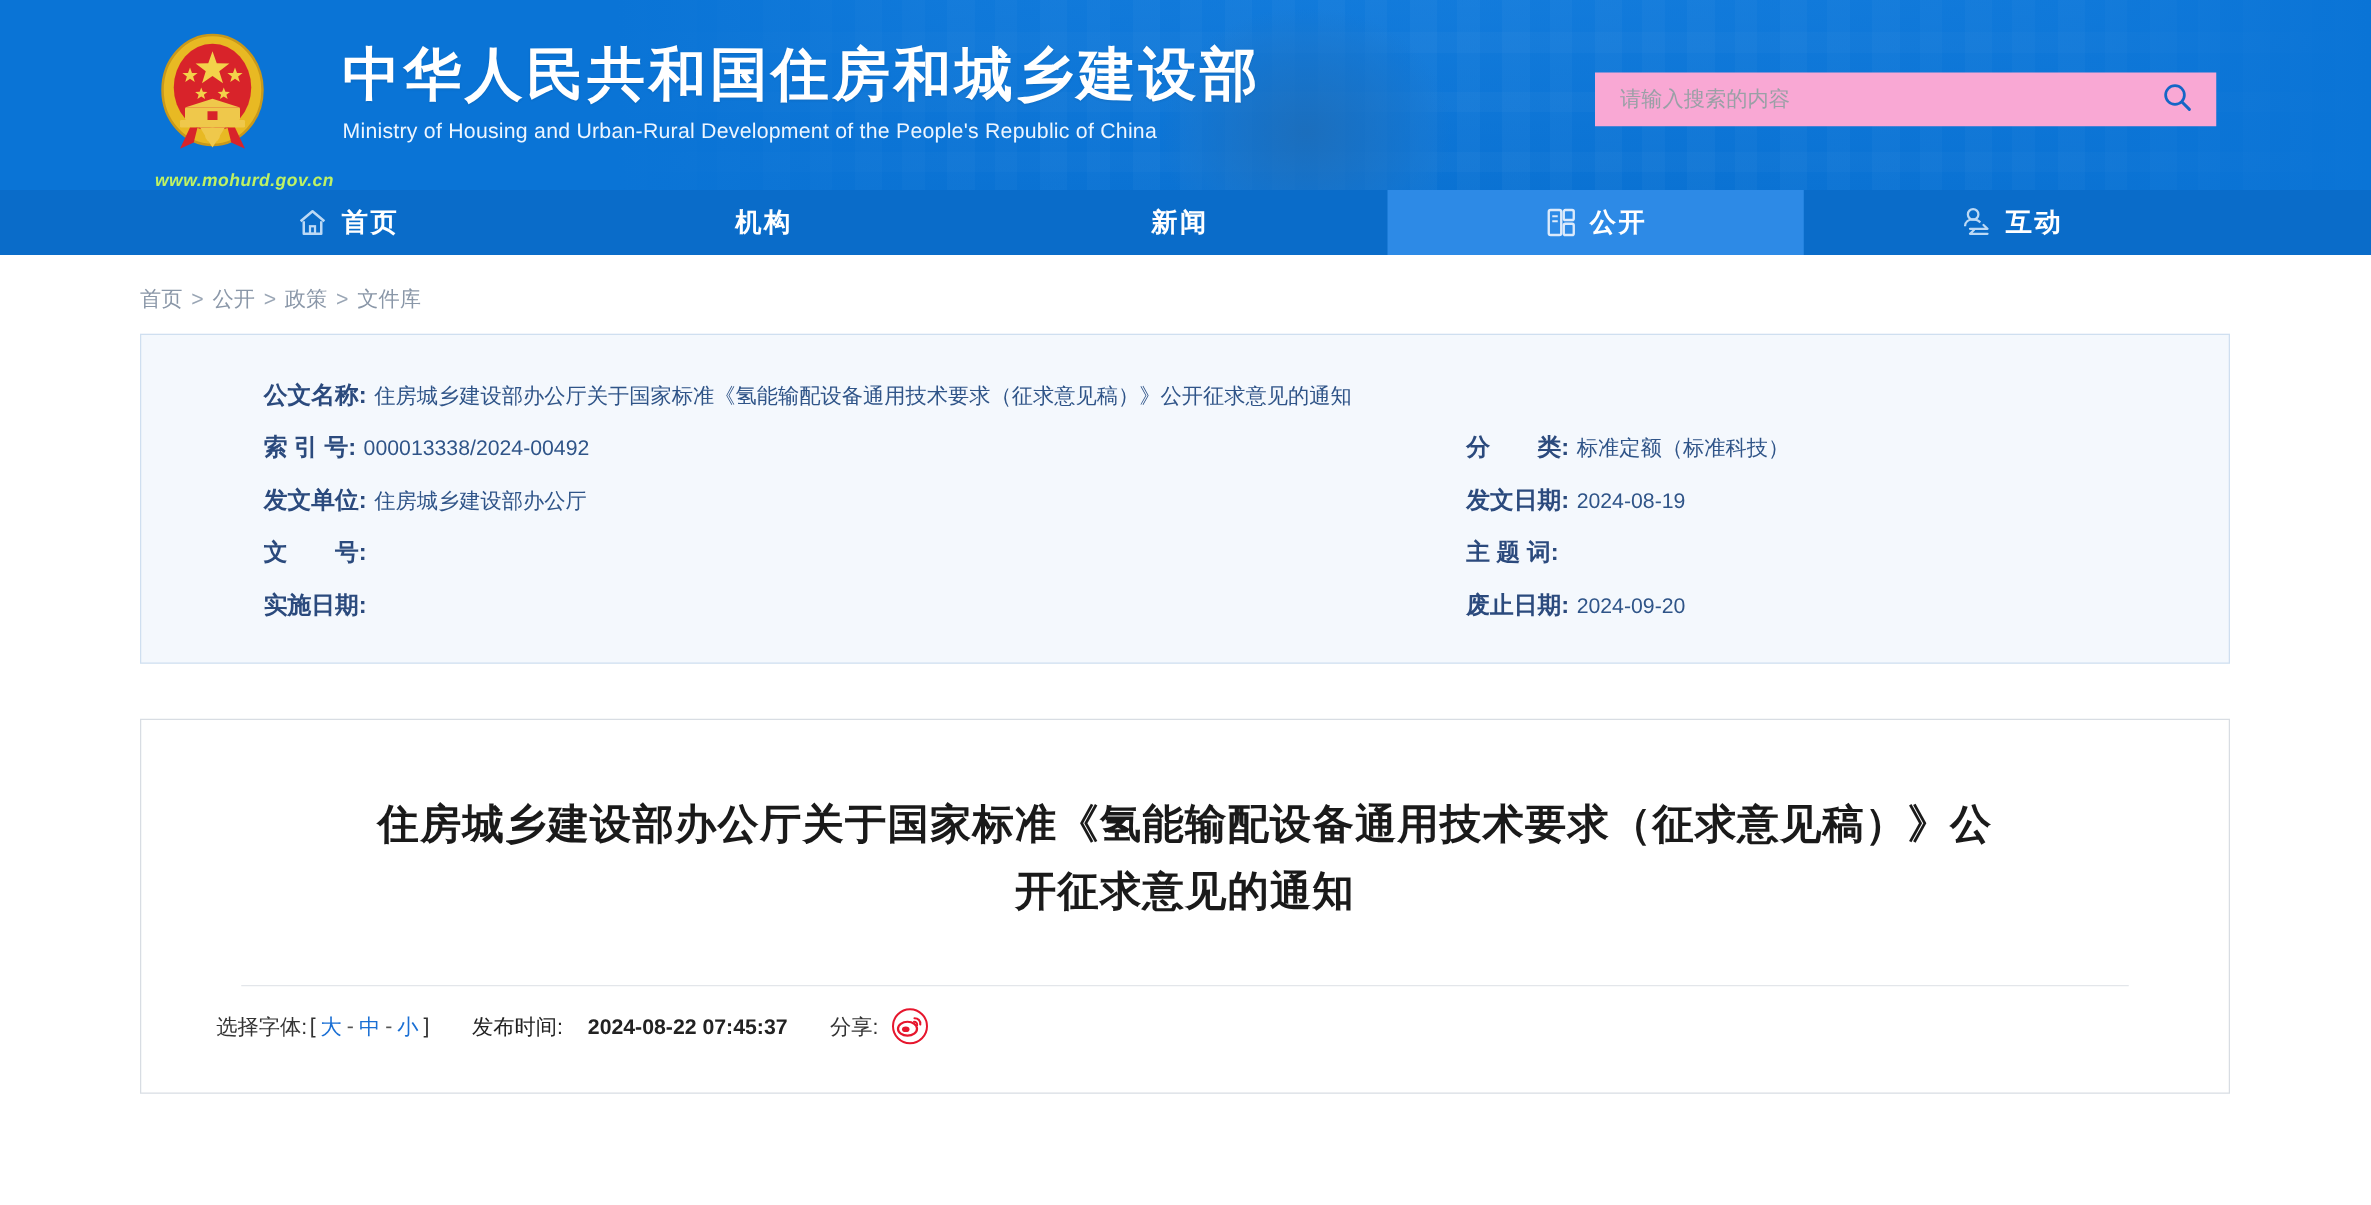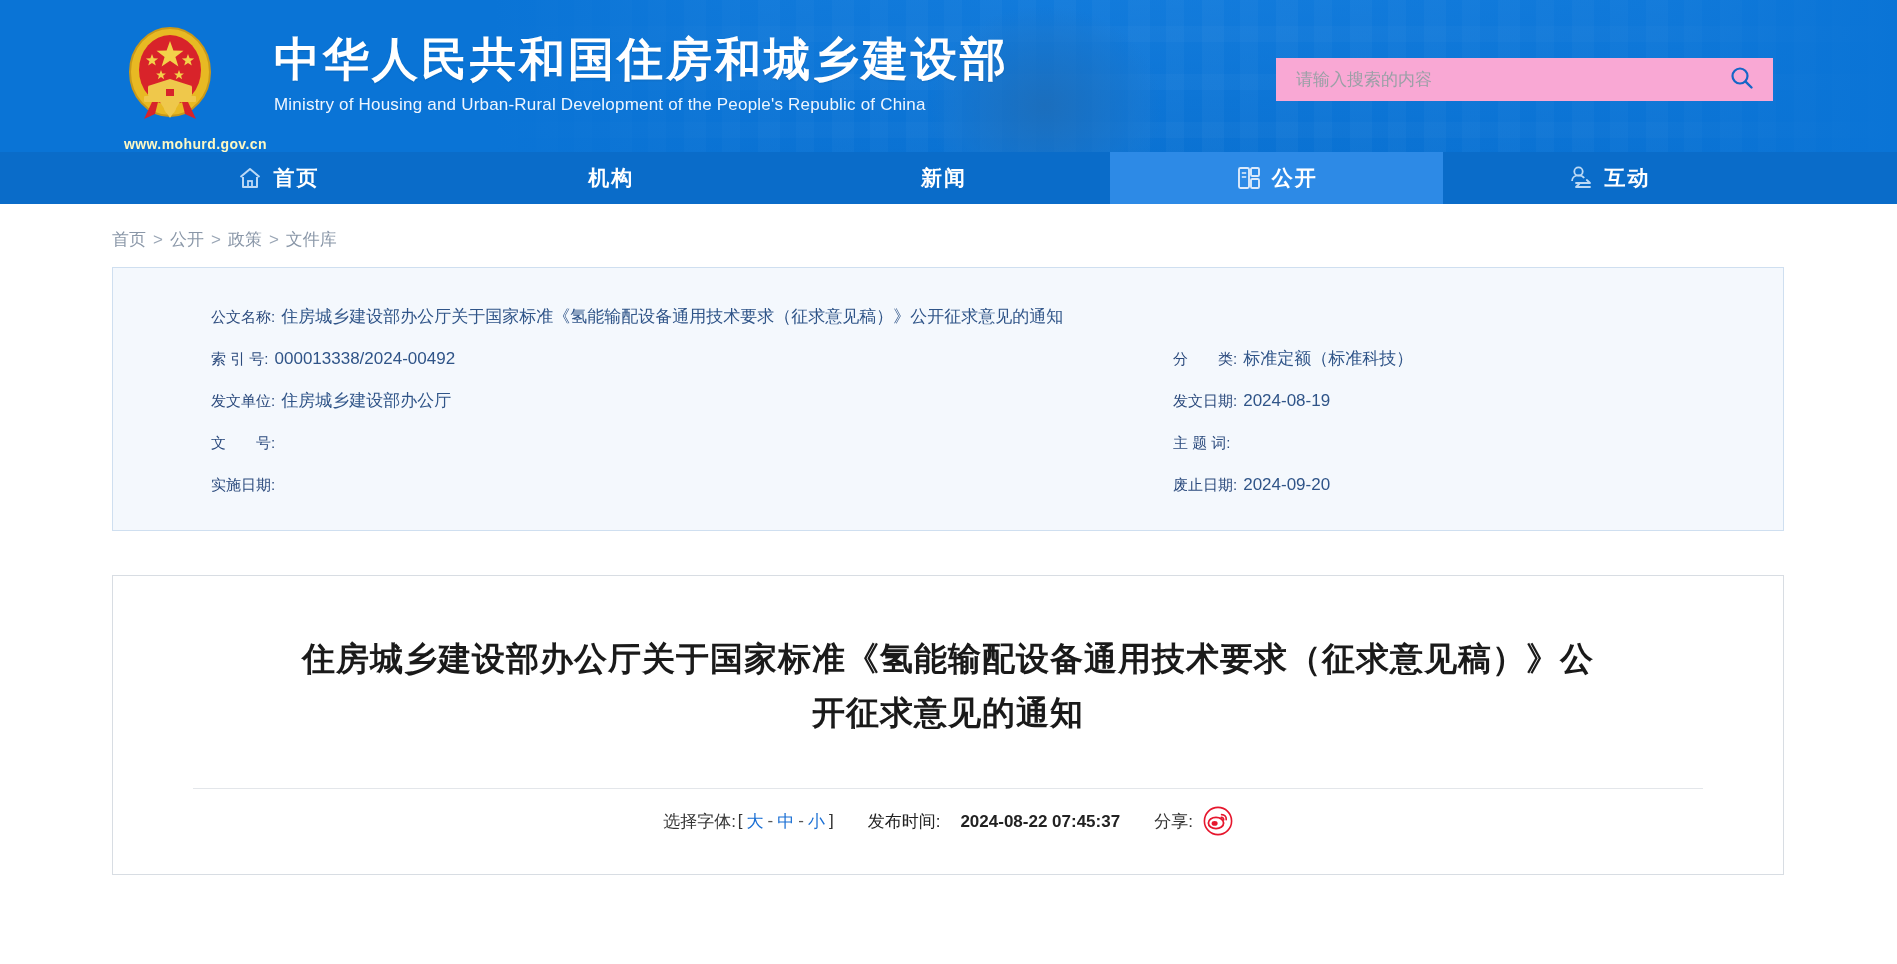--- a/index.html
+++ b/index.html
@@ -74,23 +74,24 @@
     letter-spacing: 0.2px;
     line-height: 26px;
     margin-top: 4px;
     white-space: nowrap;
   }
   .brand-url {
     position: absolute;
     left: 124px; top: 136px;
     font-size: 14px;
     font-weight: bold;
-    color: #fef9c3;
+    color: #bef264;
     letter-spacing: 0.4px;
     white-space: nowrap;
+    font-style: italic;
   }
   .search-box {
     position: absolute;
     left: 1276px; top: 46px;
     width: 497px; height: 43px;
     background: #f9a8d4;
     display: flex;
     align-items: center;
     margin-top: 12px;
   }
@@ -172,22 +173,22 @@
   }
   .meta-row {
     display: flex;
     align-items: flex-start;
     line-height: 42px;
     min-height: 42px;
   }
   .meta-col-left  { width: 1060px; padding-left: 98px; display: flex; }
   .meta-col-right { width: 560px; display: flex; }
   .meta-key {
-    font-size: 15px;
-    font-weight: normal;
+    font-size: 19px;
+    font-weight: bold;
     color: #2b4a7d;
     white-space: pre;
     flex: none;
   }
   .meta-val {
     font-size: 17px;
     color: #2f5488;
     margin-left: 6px;
     white-space: nowrap;
   }
@@ -214,21 +215,20 @@
   }
   .article-divider {
     margin: 48px auto 0 auto;
     width: 1510px;
     height: 1px;
     background: #e3e6ea;
   }
   .article-subbar {
     display: flex;
     align-items: center;
-    justify-content: center;
     gap: 34px;
     height: 64px;
     font-size: 17px;
     color: #333333;
   }
   .font-picker { display: flex; align-items: center; gap: 2px; white-space: nowrap; }
   .font-picker .fp-label { color: #333; }
   .font-picker .bracket { color: #333; }
   .font-picker .size-link {
     color: #1a6fd4;

